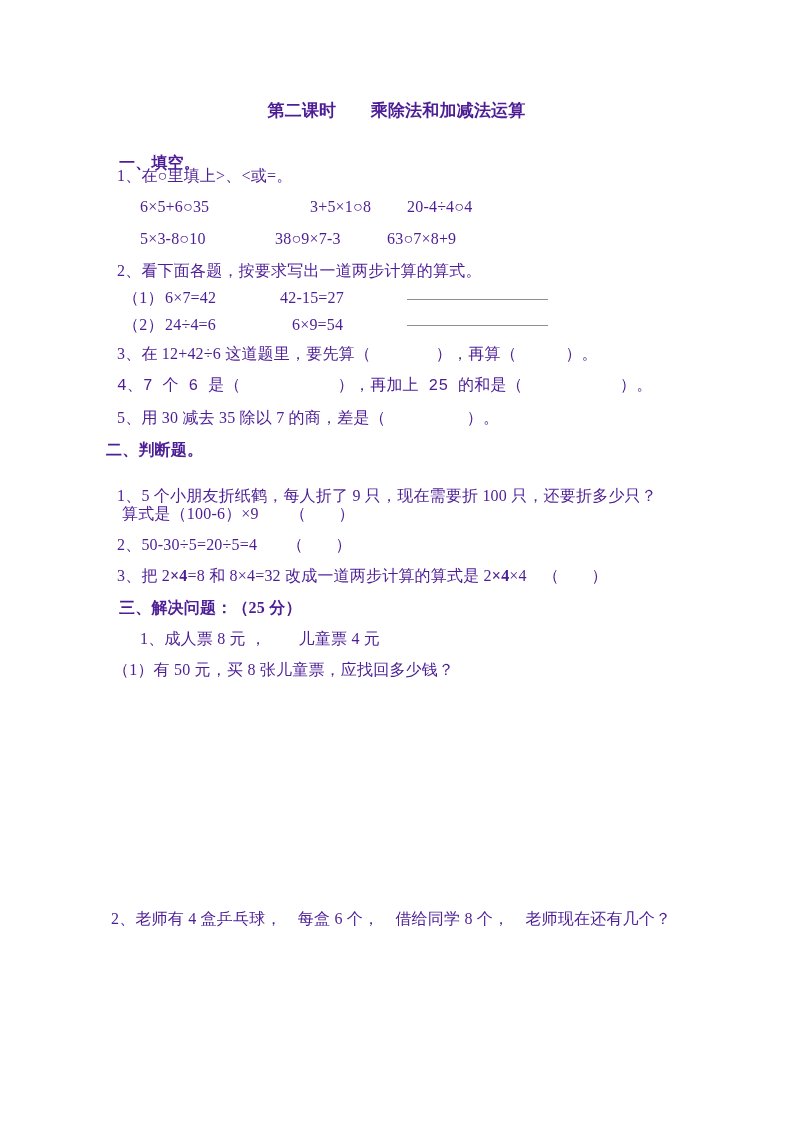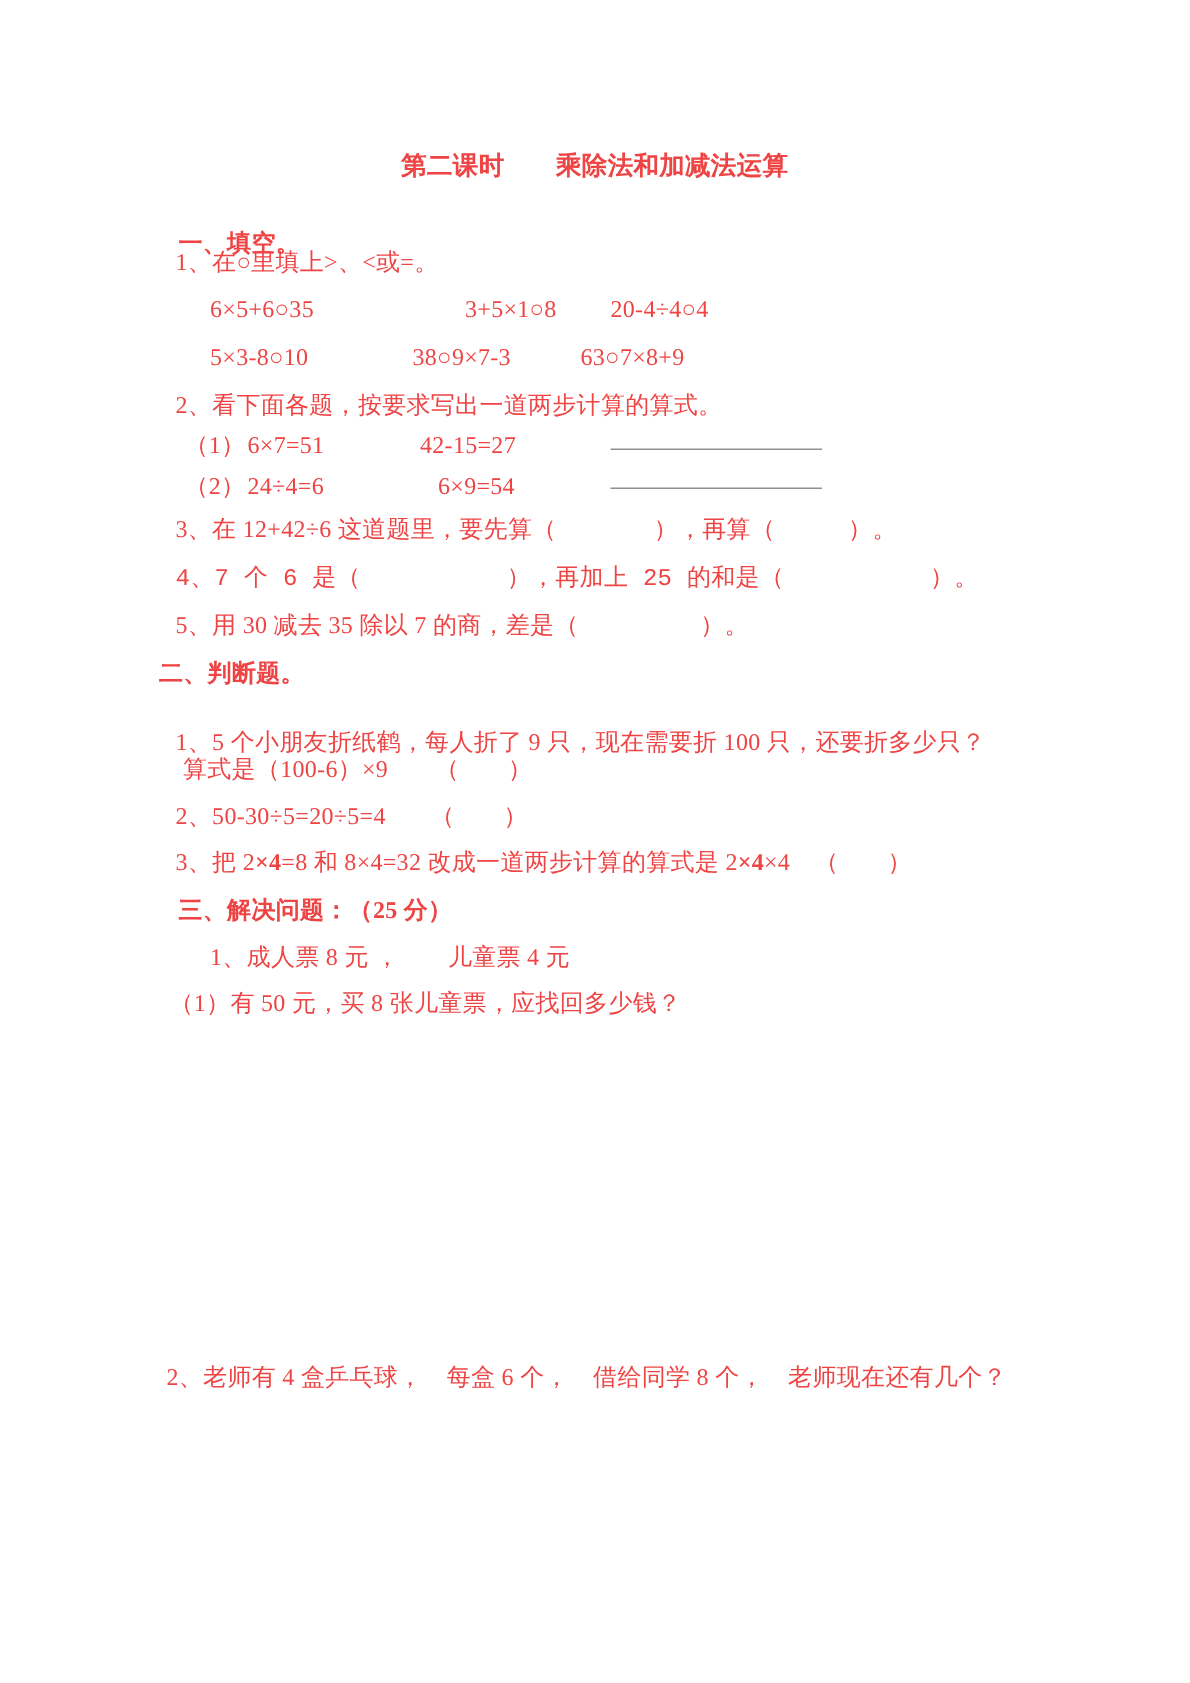--- a/index.html
+++ b/index.html
@@ -1,21 +1,21 @@
 <!DOCTYPE html>
 <html><head>
 <meta charset="utf-8">
 <style>
   html,body{margin:0;padding:0;background:#ffffff;}
   .page{
     position:relative;
     width:793px;height:1122px;
     background:#ffffff;
     font-family:"Liberation Serif","DejaVu Serif",serif;
-    color:#ef4444;
+    color:#4c1d95;
     overflow:hidden;
   }
   .line{
     position:absolute;
     font-size:16px;
     line-height:22px;
     white-space:pre;
     letter-spacing:0.2px;
   }
   .b{font-weight:bold;}
@@ -49,21 +49,21 @@
   <div>
     <span class="line" style="top:228px;left:140px;">5×3-8○10</span>
     <span class="line" style="top:228px;left:275px;">38○9×7-3</span>
     <span class="line" style="top:228px;left:387px;">63○7×8+9</span>
   </div>
 
   <div class="line" style="top:260px;left:117px;">2、看下面各题，按要求写出一道两步计算的算式。</div>
 
   <div>
     <span class="line" style="top:287px;left:123px;">（1）</span>
-    <span class="line" style="top:287px;left:165px;">6×7=51</span>
+    <span class="line" style="top:287px;left:165px;">6×7=42</span>
     <span class="line" style="top:287px;left:280px;">42-15=27</span>
     <span class="blank" style="top:283px;left:407px;height:16px;"></span>
   </div>
   <div>
     <span class="line" style="top:314px;left:123px;">（2）</span>
     <span class="line" style="top:314px;left:165px;">24÷4=6</span>
     <span class="line" style="top:314px;left:292px;text-align:center;">6×9=54</span>
     <span class="blank" style="top:309px;left:407px;height:16px;"></span>
   </div>
 

